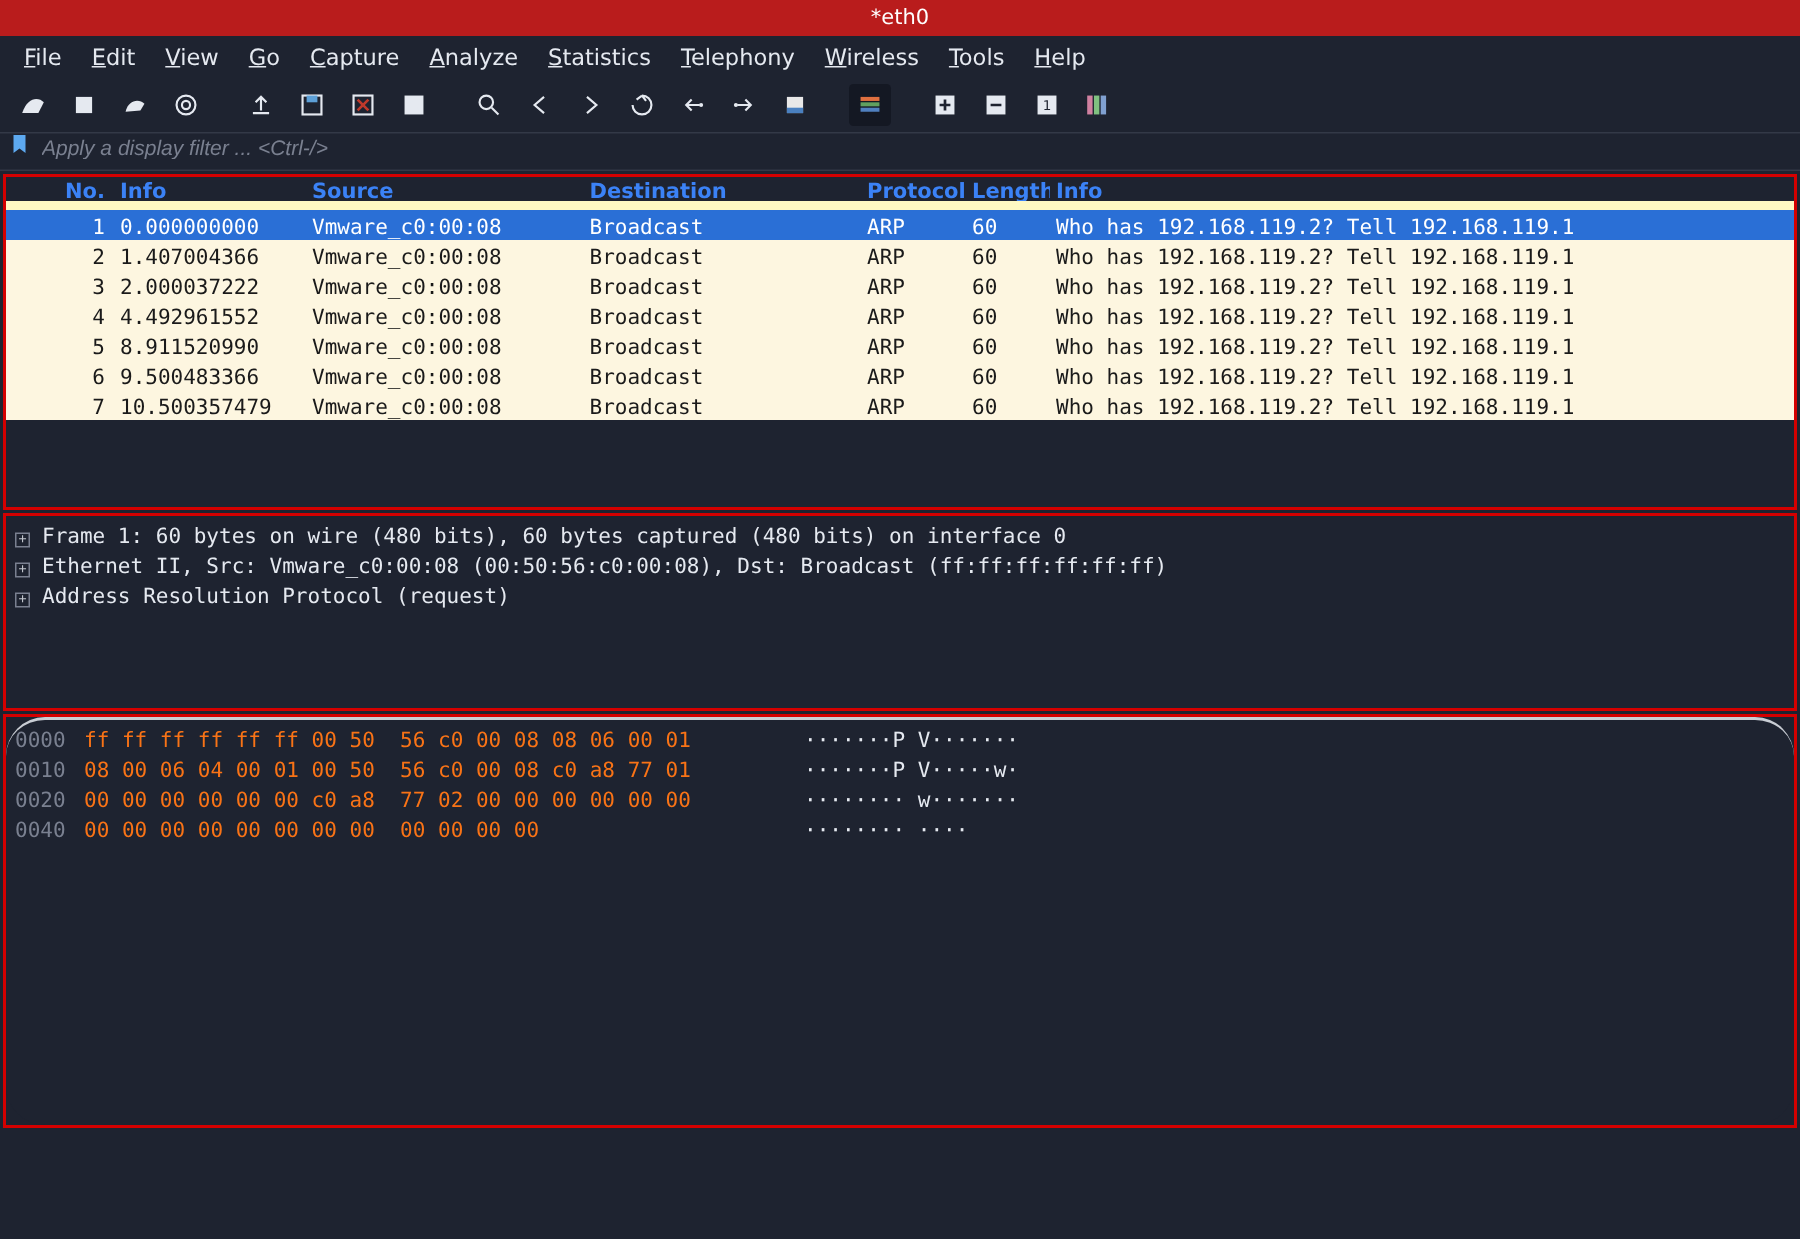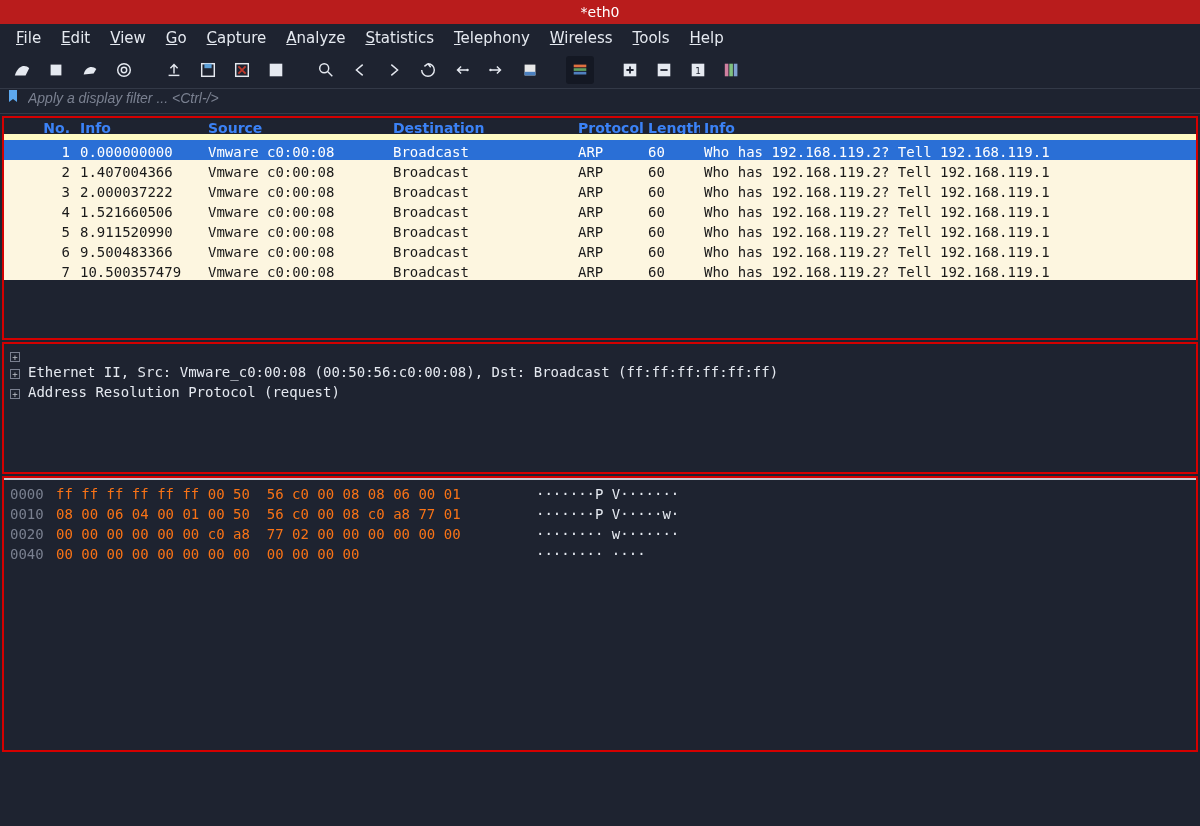--- a/index.html
+++ b/index.html
@@ -136,20 +136,21 @@
 
   .hex-pane {
     height: 272px;
     padding: 4px 6px;
     font-family: "DejaVu Sans Mono","Liberation Mono",monospace;
     font-size: 14px;
     line-height: 20px;
     overflow: hidden;
     background: #1e2330;
     border-top: 2px solid #c9cdd4;
+    border-radius: 26px;
   }
   .hex-row { display: flex; }
   .hx-off { width: 46px; color: #7a8090; }
   .hx-bytes { width: 468px; color: #f97316; white-space: pre; }
   .hx-ascii { color: #e5e9f0; white-space: pre; padding-left: 12px; }
 
   .statusbar {
     height: 22px;
     background: #1e2330;
   }
@@ -343,21 +344,21 @@
           <div class="col c-no">3</div>
           <div class="col c-time">2.000037222</div>
           <div class="col c-src">Vmware_c0:00:08</div>
           <div class="col c-dst">Broadcast</div>
           <div class="col c-pro">ARP</div>
           <div class="col c-len">60</div>
           <div class="col c-info">Who has 192.168.119.2? Tell 192.168.119.1</div>
         </div>
         <div class="prow">
           <div class="col c-no">4</div>
-          <div class="col c-time">1.521660506</div>
+          <div class="col c-time">4.492961552</div>
           <div class="col c-src">Vmware_c0:00:08</div>
           <div class="col c-dst">Broadcast</div>
           <div class="col c-pro">ARP</div>
           <div class="col c-len">60</div>
           <div class="col c-info">Who has 192.168.119.2? Tell 192.168.119.1</div>
         </div>
         <div class="prow">
           <div class="col c-no">5</div>
           <div class="col c-time">8.911520990</div>
           <div class="col c-src">Vmware_c0:00:08</div>
@@ -385,20 +386,21 @@
           <div class="col c-info">Who has 192.168.119.2? Tell 192.168.119.1</div>
         </div>
       </div>
   </div>
 </div>
 
 <div class="pane-border">
   <div class="details-pane" id="details-pane">
       <div class="tree-row">
         <span class="expander">+</span>
+        <span>Frame 1: 60 bytes on wire (480 bits), 60 bytes captured (480 bits) on interface 0</span>
       </div>
       <div class="tree-row">
         <span class="expander">+</span>
         <span>Ethernet II, Src: Vmware_c0:00:08 (00:50:56:c0:00:08), Dst: Broadcast (ff:ff:ff:ff:ff:ff)</span>
       </div>
       <div class="tree-row">
         <span class="expander">+</span>
         <span>Address Resolution Protocol (request)</span>
       </div>
     </div>

